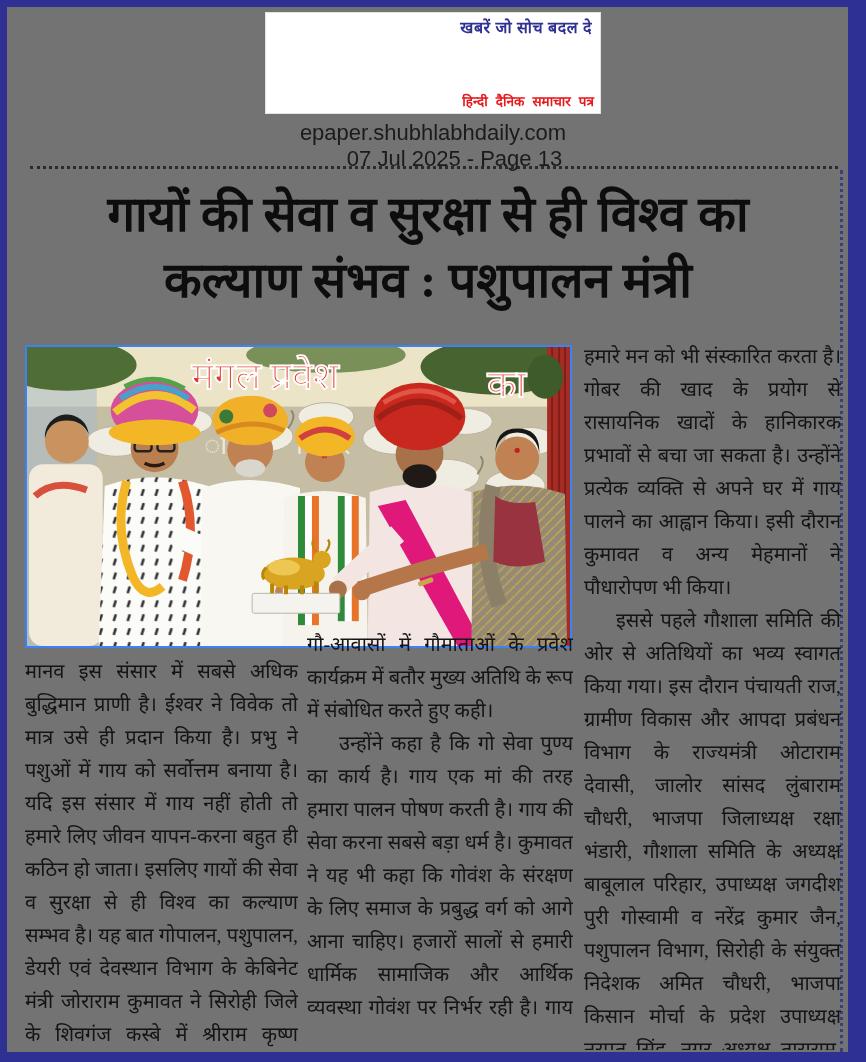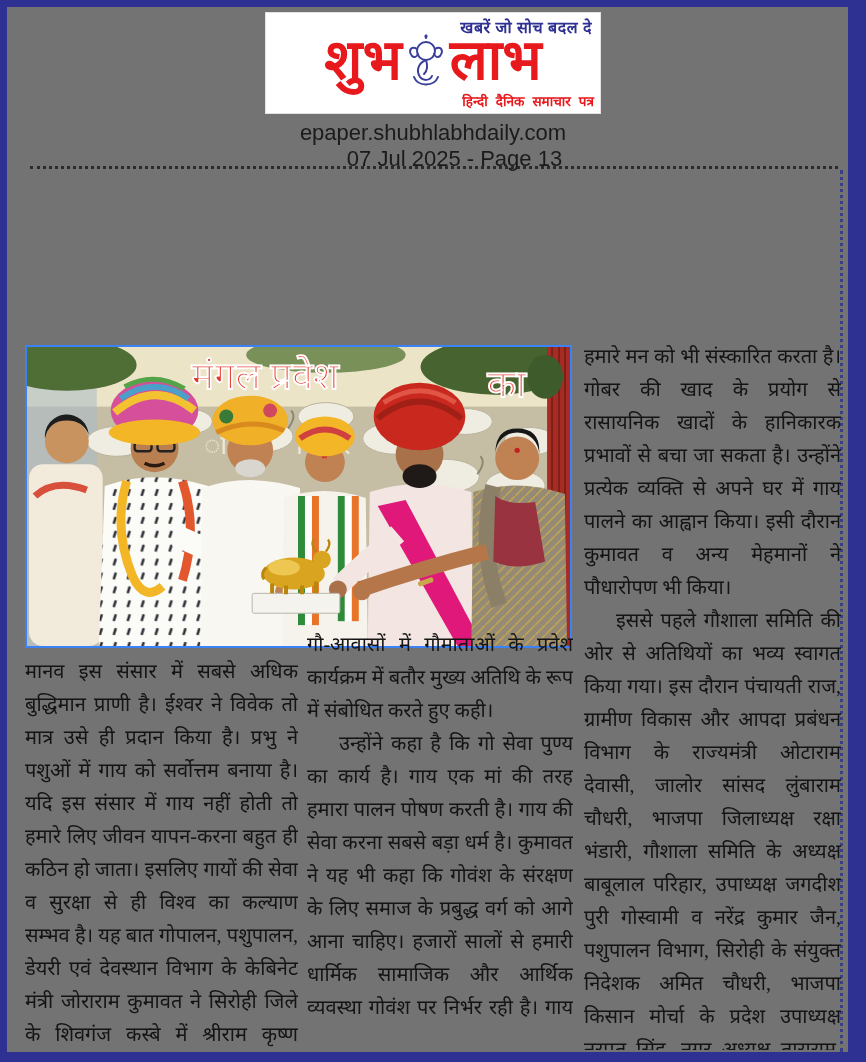--- a/index.html
+++ b/index.html
@@ -53,41 +53,30 @@
   <div class="bar bar-top"></div>
   <div class="bar bar-left"></div>
   <div class="bar bar-right"></div>
   <div class="bar bar-bottom"></div>
   <div class="cut-dotted-v"></div>
   <div class="cut-dotted-h"></div>
 
   <div class="masthead">
     <div class="mast-box">
       <div class="tagline">खबरें जो सोच बदल दे</div>
-      <div class="brandrow">
-        <span class="brand-word">शुभ</span>
-        <svg class="ganesha" viewBox="0 0 44 58">
-          <g fill="none" stroke="#3a3f9b" stroke-width="2" stroke-linecap="round">
-            <circle cx="22" cy="18" r="9"></circle>
-            <path d="M22 27 C14 30, 12 38, 16 44 C19 48, 26 48, 28 43"></path>
-            <path d="M13 16 C7 12, 4 18, 8 23 C10 25, 13 24, 14 21"></path>
-            <path d="M31 16 C37 12, 40 18, 36 23 C34 25, 31 24, 30 21"></path>
-            <path d="M22 27 C24 33, 23 38, 20 41"></path>
-            <path d="M10 44 C14 54, 30 54, 34 44"></path>
-            <path d="M22 5 C20 2, 24 1, 22 5"></path>
-          </g>
-        </svg>
-        <span class="brand-word">लाभ</span>
-      </div>
       <div class="mast-sub">हिन्दी दैनिक समाचार पत्र</div>
     </div>
     <div class="site-url">epaper.shubhlabhdaily.com</div>
     <div class="page-date">07 Jul 2025 - Page 13</div>
   </div>
 
+  <div class="headline">
+    <div>गायों की सेवा व सुरक्षा से ही विश्व का</div>
+    <div>कल्याण संभव : पशुपालन मंत्री</div>
+  </div>
 
   <div class="photo">
     <svg viewBox="0 0 545 301" preserveAspectRatio="none">
       <defs>
         <pattern id="polka" width="14" height="14" patternUnits="userSpaceOnUse">
           <rect width="14" height="14" fill="#fbfbf7"></rect>
           <rect x="3" y="3" width="2.5" height="7" fill="#2b2b33" transform="rotate(18 4 6)"></rect>
         </pattern>
         <pattern id="sari" width="10" height="10" patternUnits="userSpaceOnUse">
           <rect width="10" height="10" fill="#948a75"></rect>

